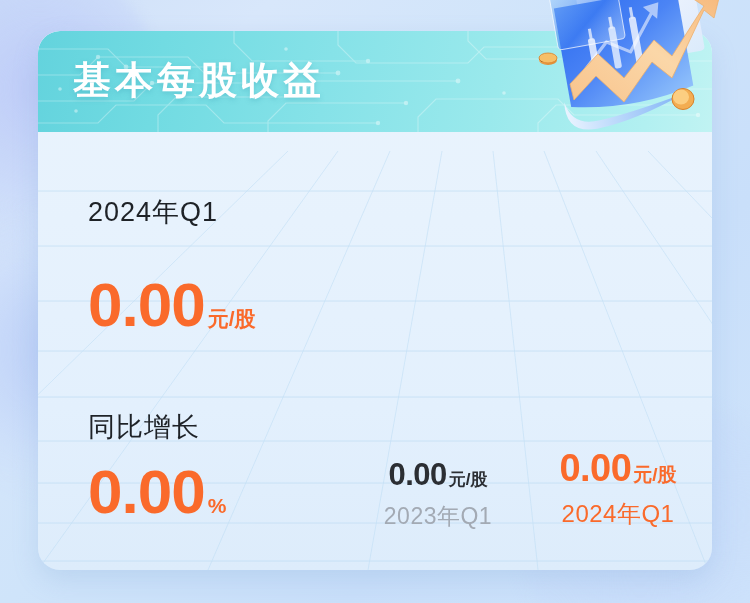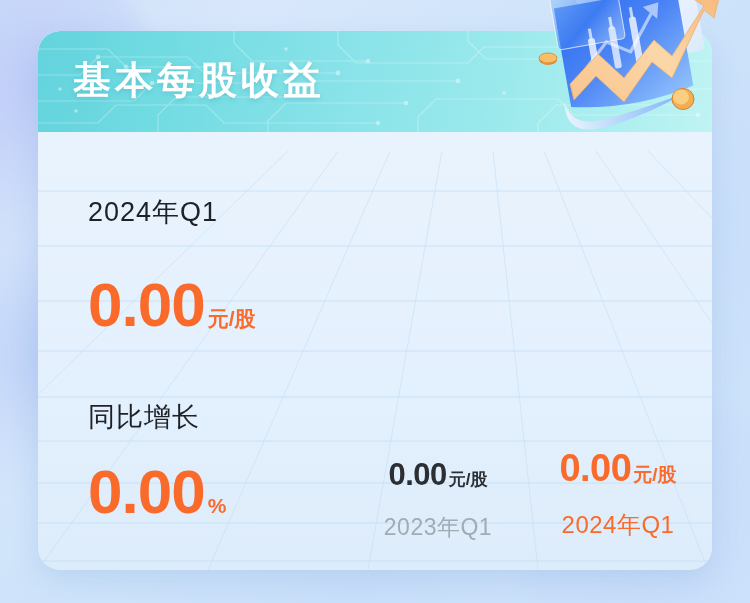--- a/index.html
+++ b/index.html
@@ -110,21 +110,21 @@
 
   
   .block-label {
     position: absolute;
     font-size: 27px;
     color: #1e2227;
     letter-spacing: 1px;
     white-space: nowrap;
   }
   #primary-label { left: 50px; top: 163px; }
-  #growth-label  { left: 50px; top: 368px; text-align: center; }
+  #growth-label  { left: 50px; top: 378px; text-align: center; }
 
   .big-value {
     position: absolute;
     display: flex;
     align-items: baseline;
     white-space: nowrap;
   }
   #primary-value { left: 50px; top: 243px; }
   #growth-value  { left: 50px; top: 430px; }
 
@@ -160,21 +160,21 @@
   }
   .cmp-num {
     font-weight: 700;
     letter-spacing: -0.5px;
   }
   .cmp-unit {
     font-weight: 700;
     margin-left: 2px;
   }
   .cmp-label {
-    margin-top: 22px;
+    margin-top: 11px;
     letter-spacing: .5px;
   }
 
   
   #compare-prev .cmp-num   { font-size: 31px; color: #2b2e33; }
   #compare-prev .cmp-unit  { font-size: 17px; color: #2b2e33; }
   #compare-prev .cmp-label { font-size: 23px; color: #a3aab4; }
 
   
   #compare-curr .cmp-num   { font-size: 38px; color: #fa6a2b; }

